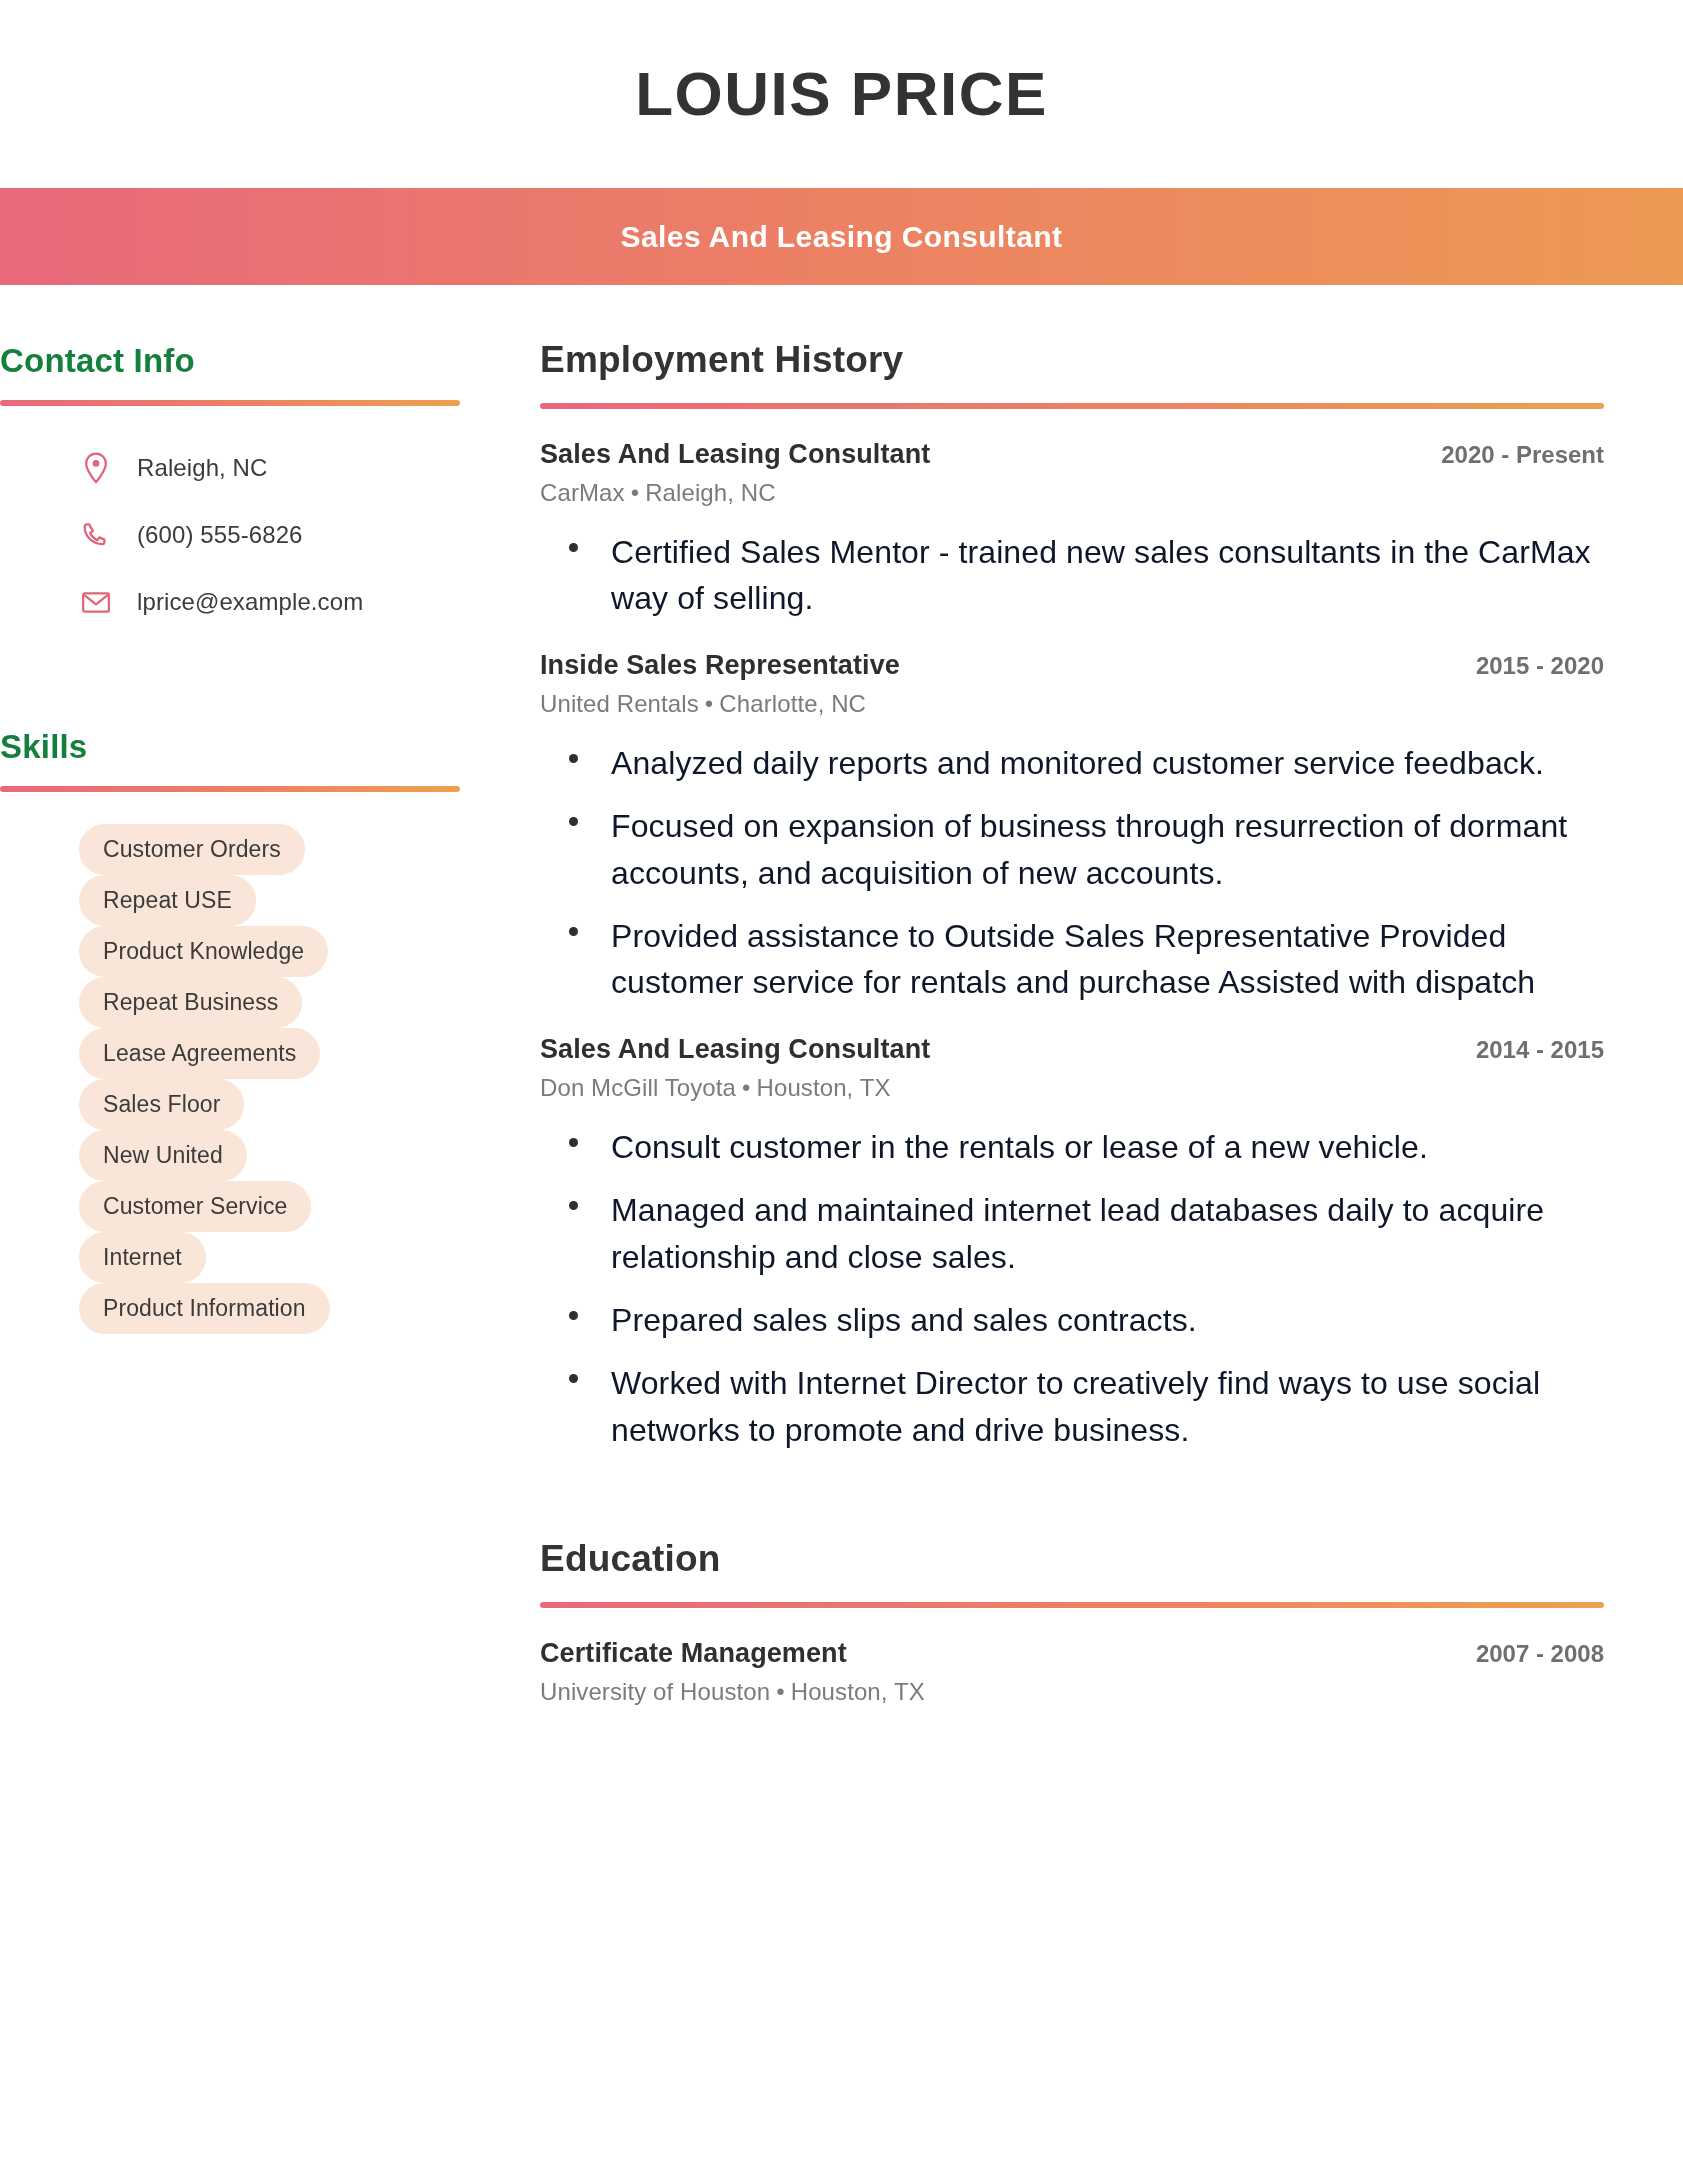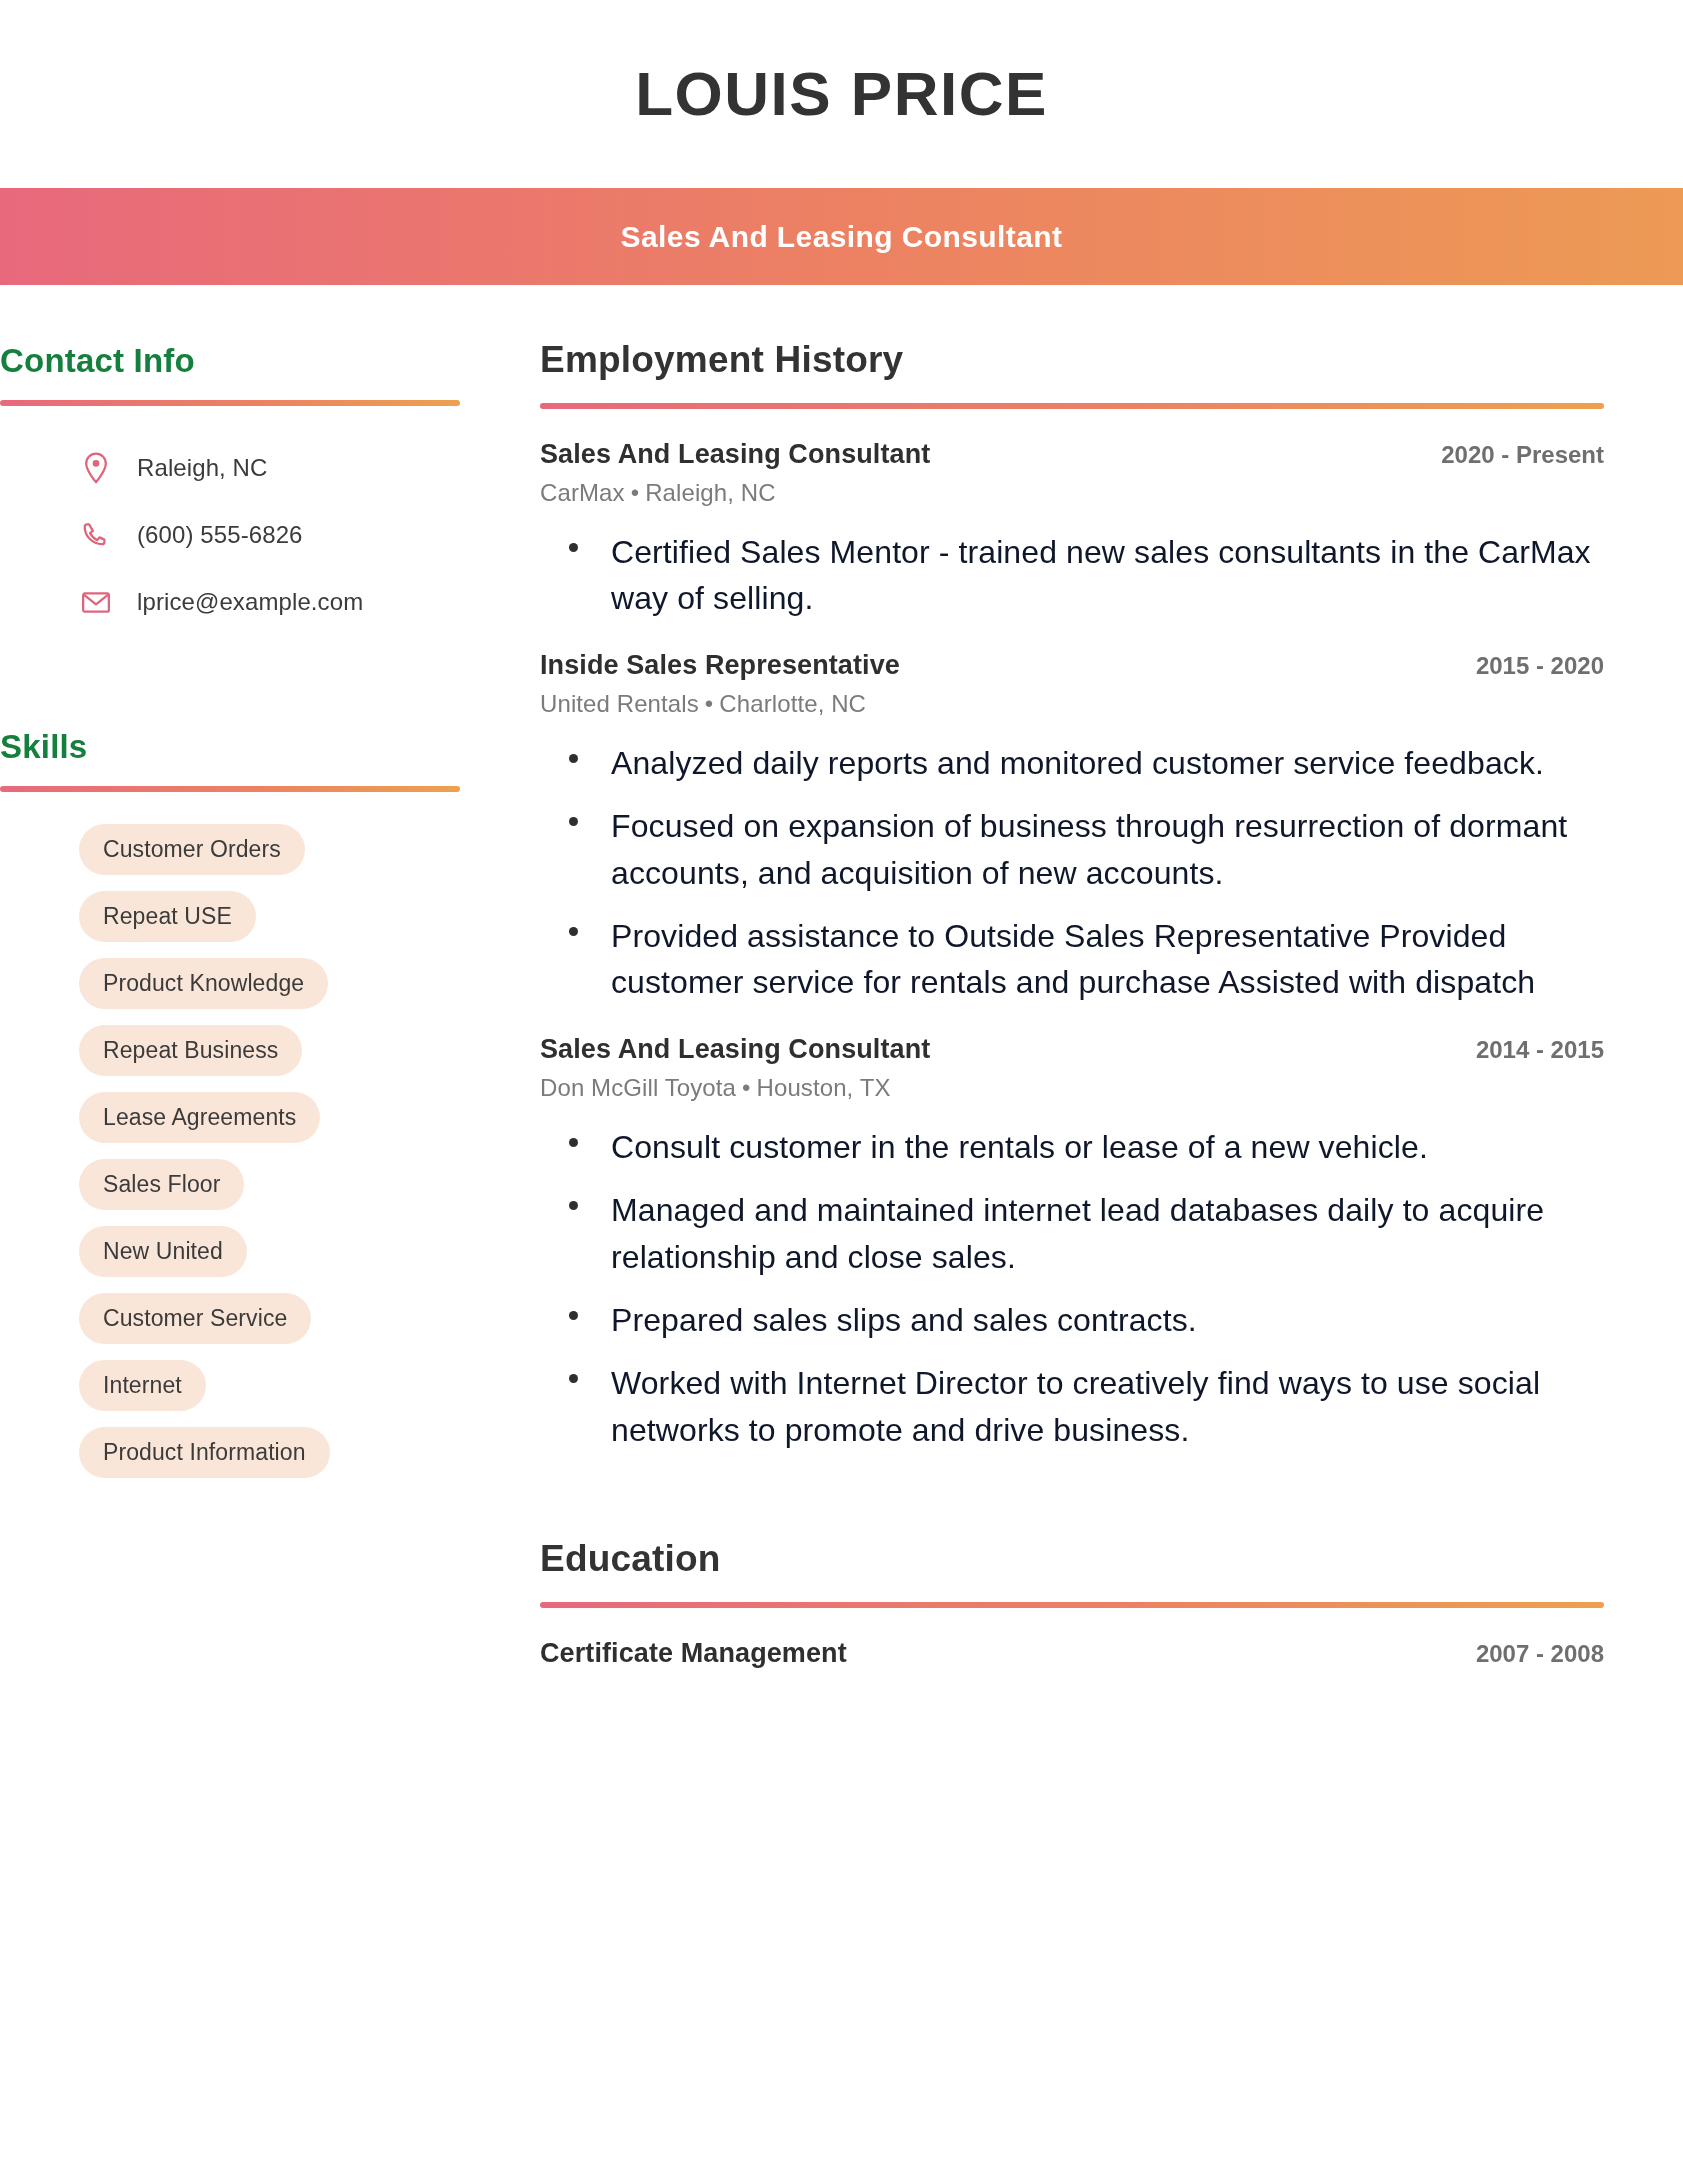--- a/index.html
+++ b/index.html
@@ -125,21 +125,20 @@
     padding-left: 79px;
   }
 
   .skill-pill {
     display: inline-block;
     background: #fae6d8;
     color: #3b3b3b;
     font-size: 23px;
     padding: 12px 24px;
     border-radius: 26px;
-    margin-bottom: 16px;
     letter-spacing: 0.1px;
   }
 
   
   .main-section { margin-bottom: 0; }
 
   .main-heading {
     font-size: 37px;
     font-weight: bold;
     color: #333333;
@@ -355,19 +354,22 @@
 
       <section class="main-section edu-wrap">
         <h2 class="main-heading">Education</h2>
         <div class="main-rule"></div>
 
         <article class="edu-entry">
           <div class="entry-top">
             <span class="entry-title">Certificate Management</span>
             <span class="entry-dates">2007 - 2008</span>
           </div>
+          <div class="entry-sub">
+            <span>University of Houston</span><span class="sep">•</span><span>Houston, TX</span>
+          </div>
         </article>
       </section>
 
     </main>
   </div>
 </div>
 
 
 </body></html>

